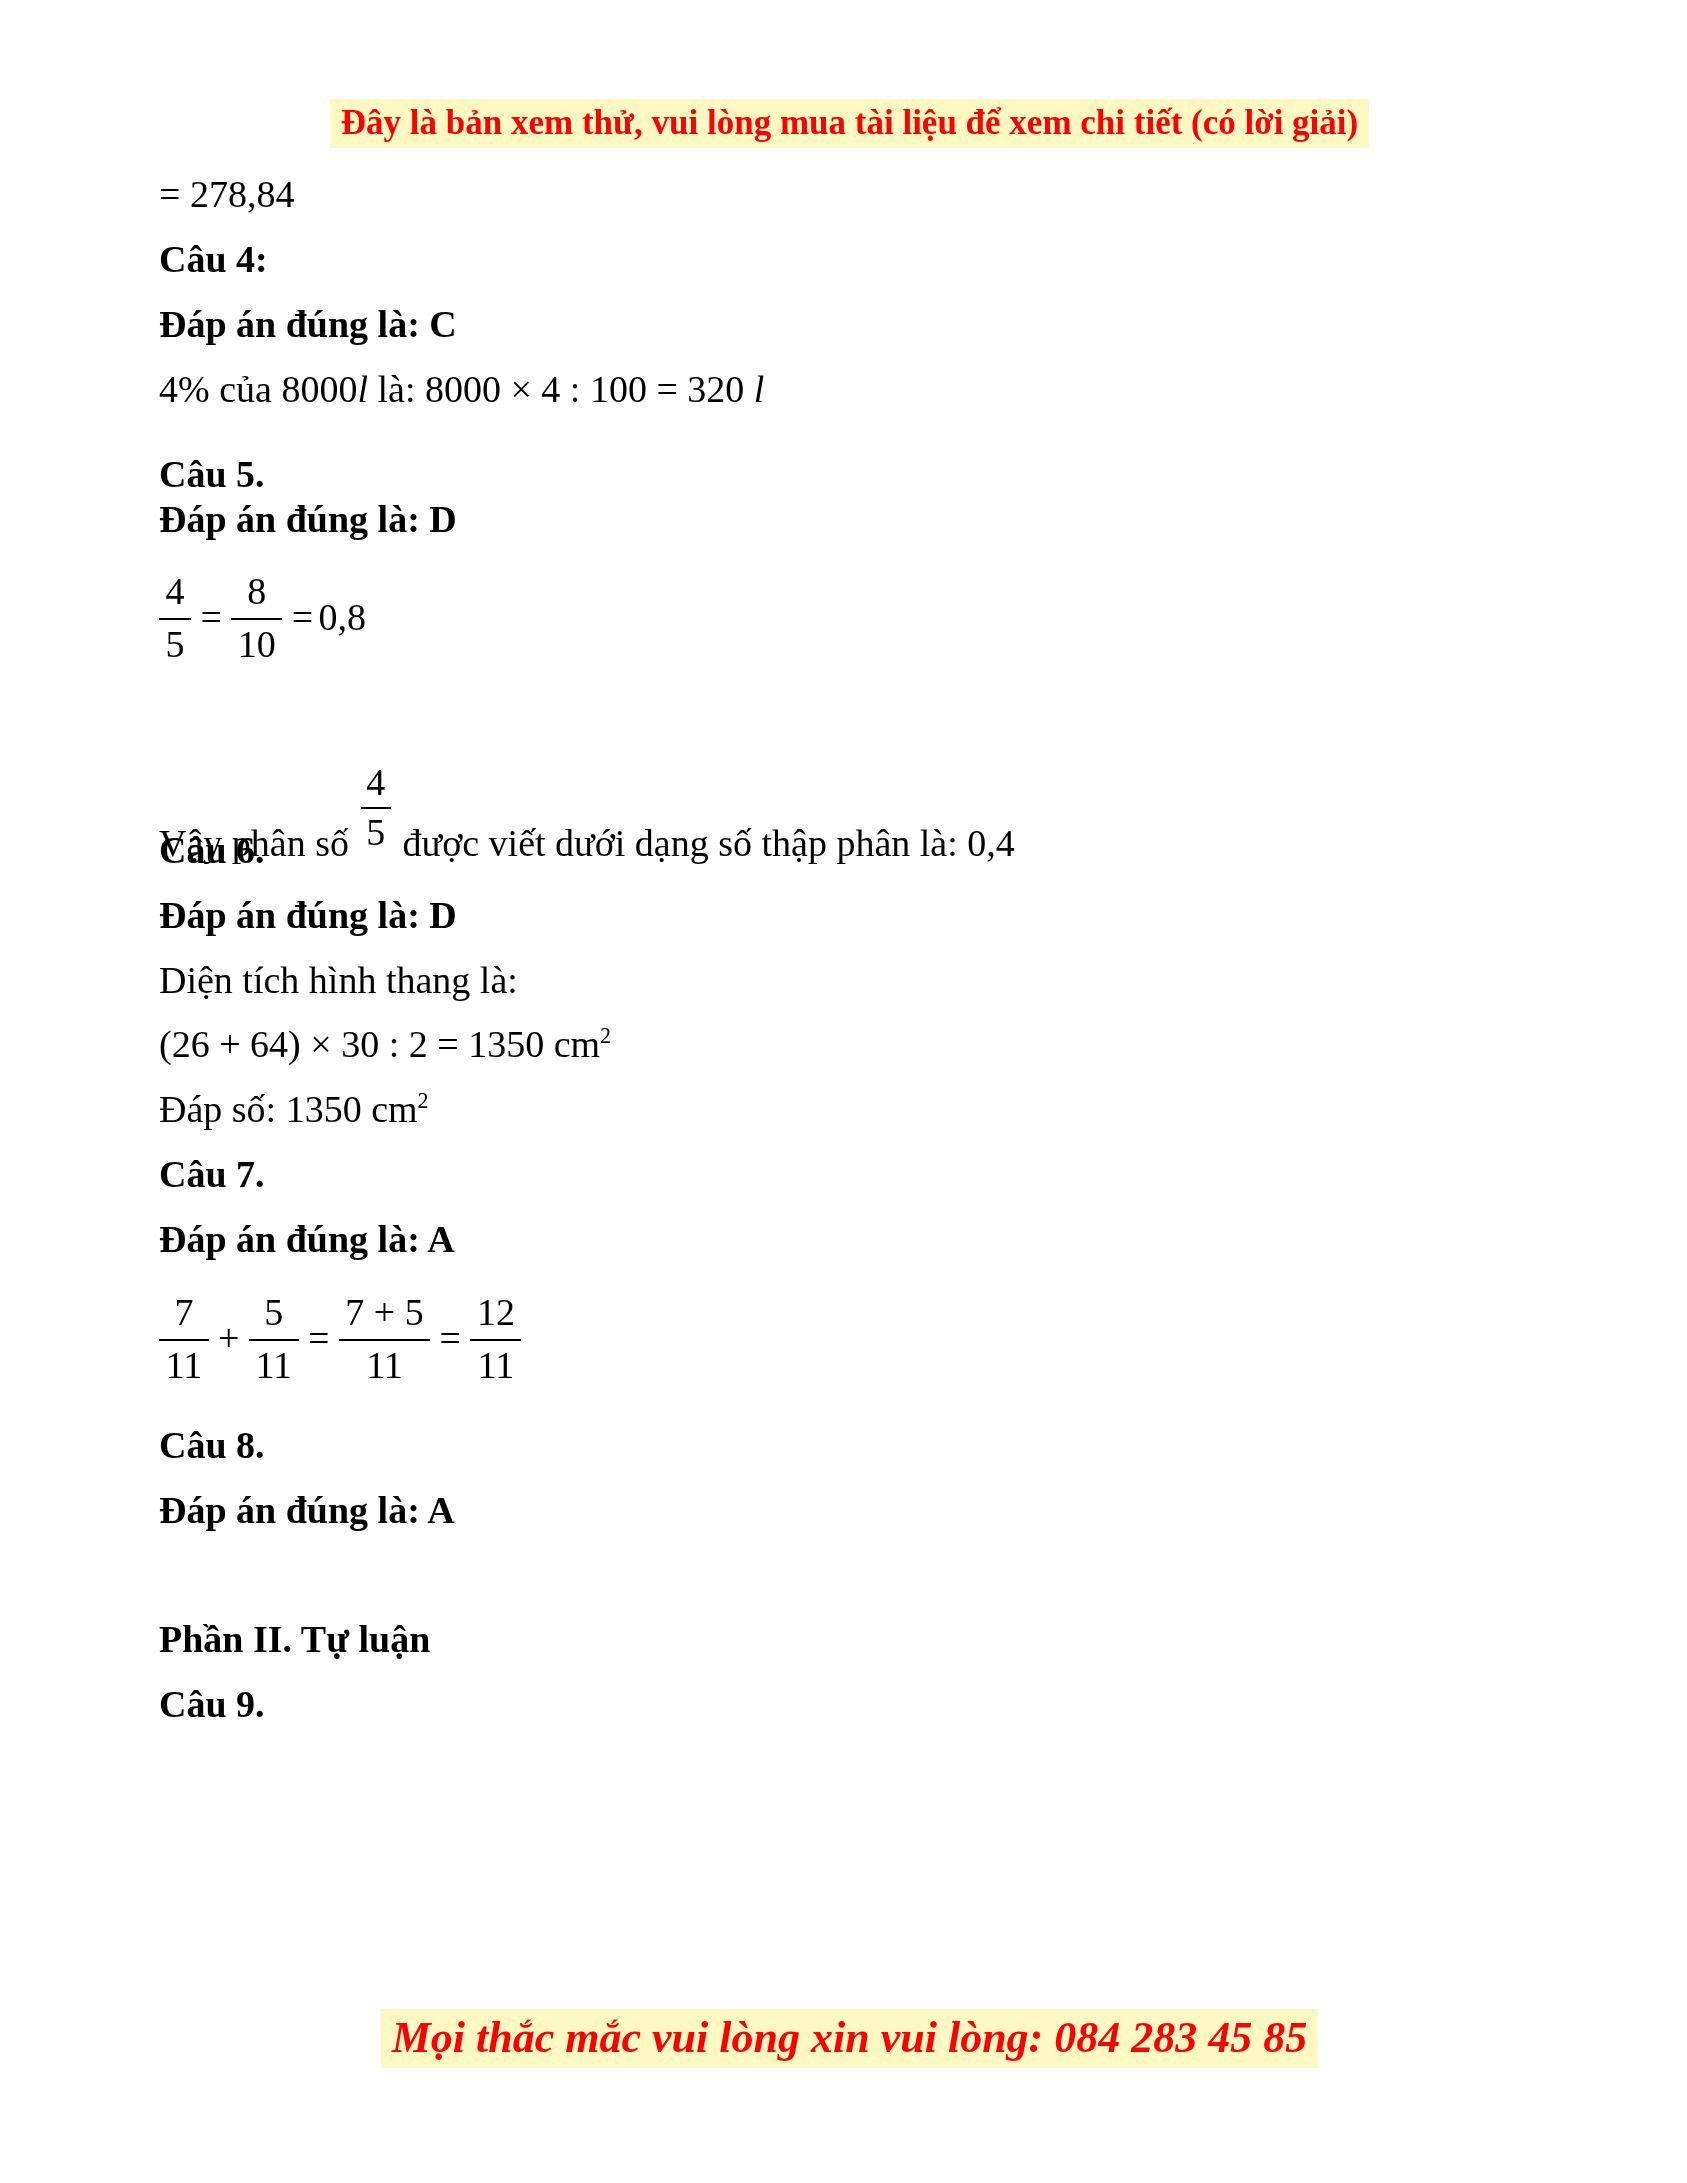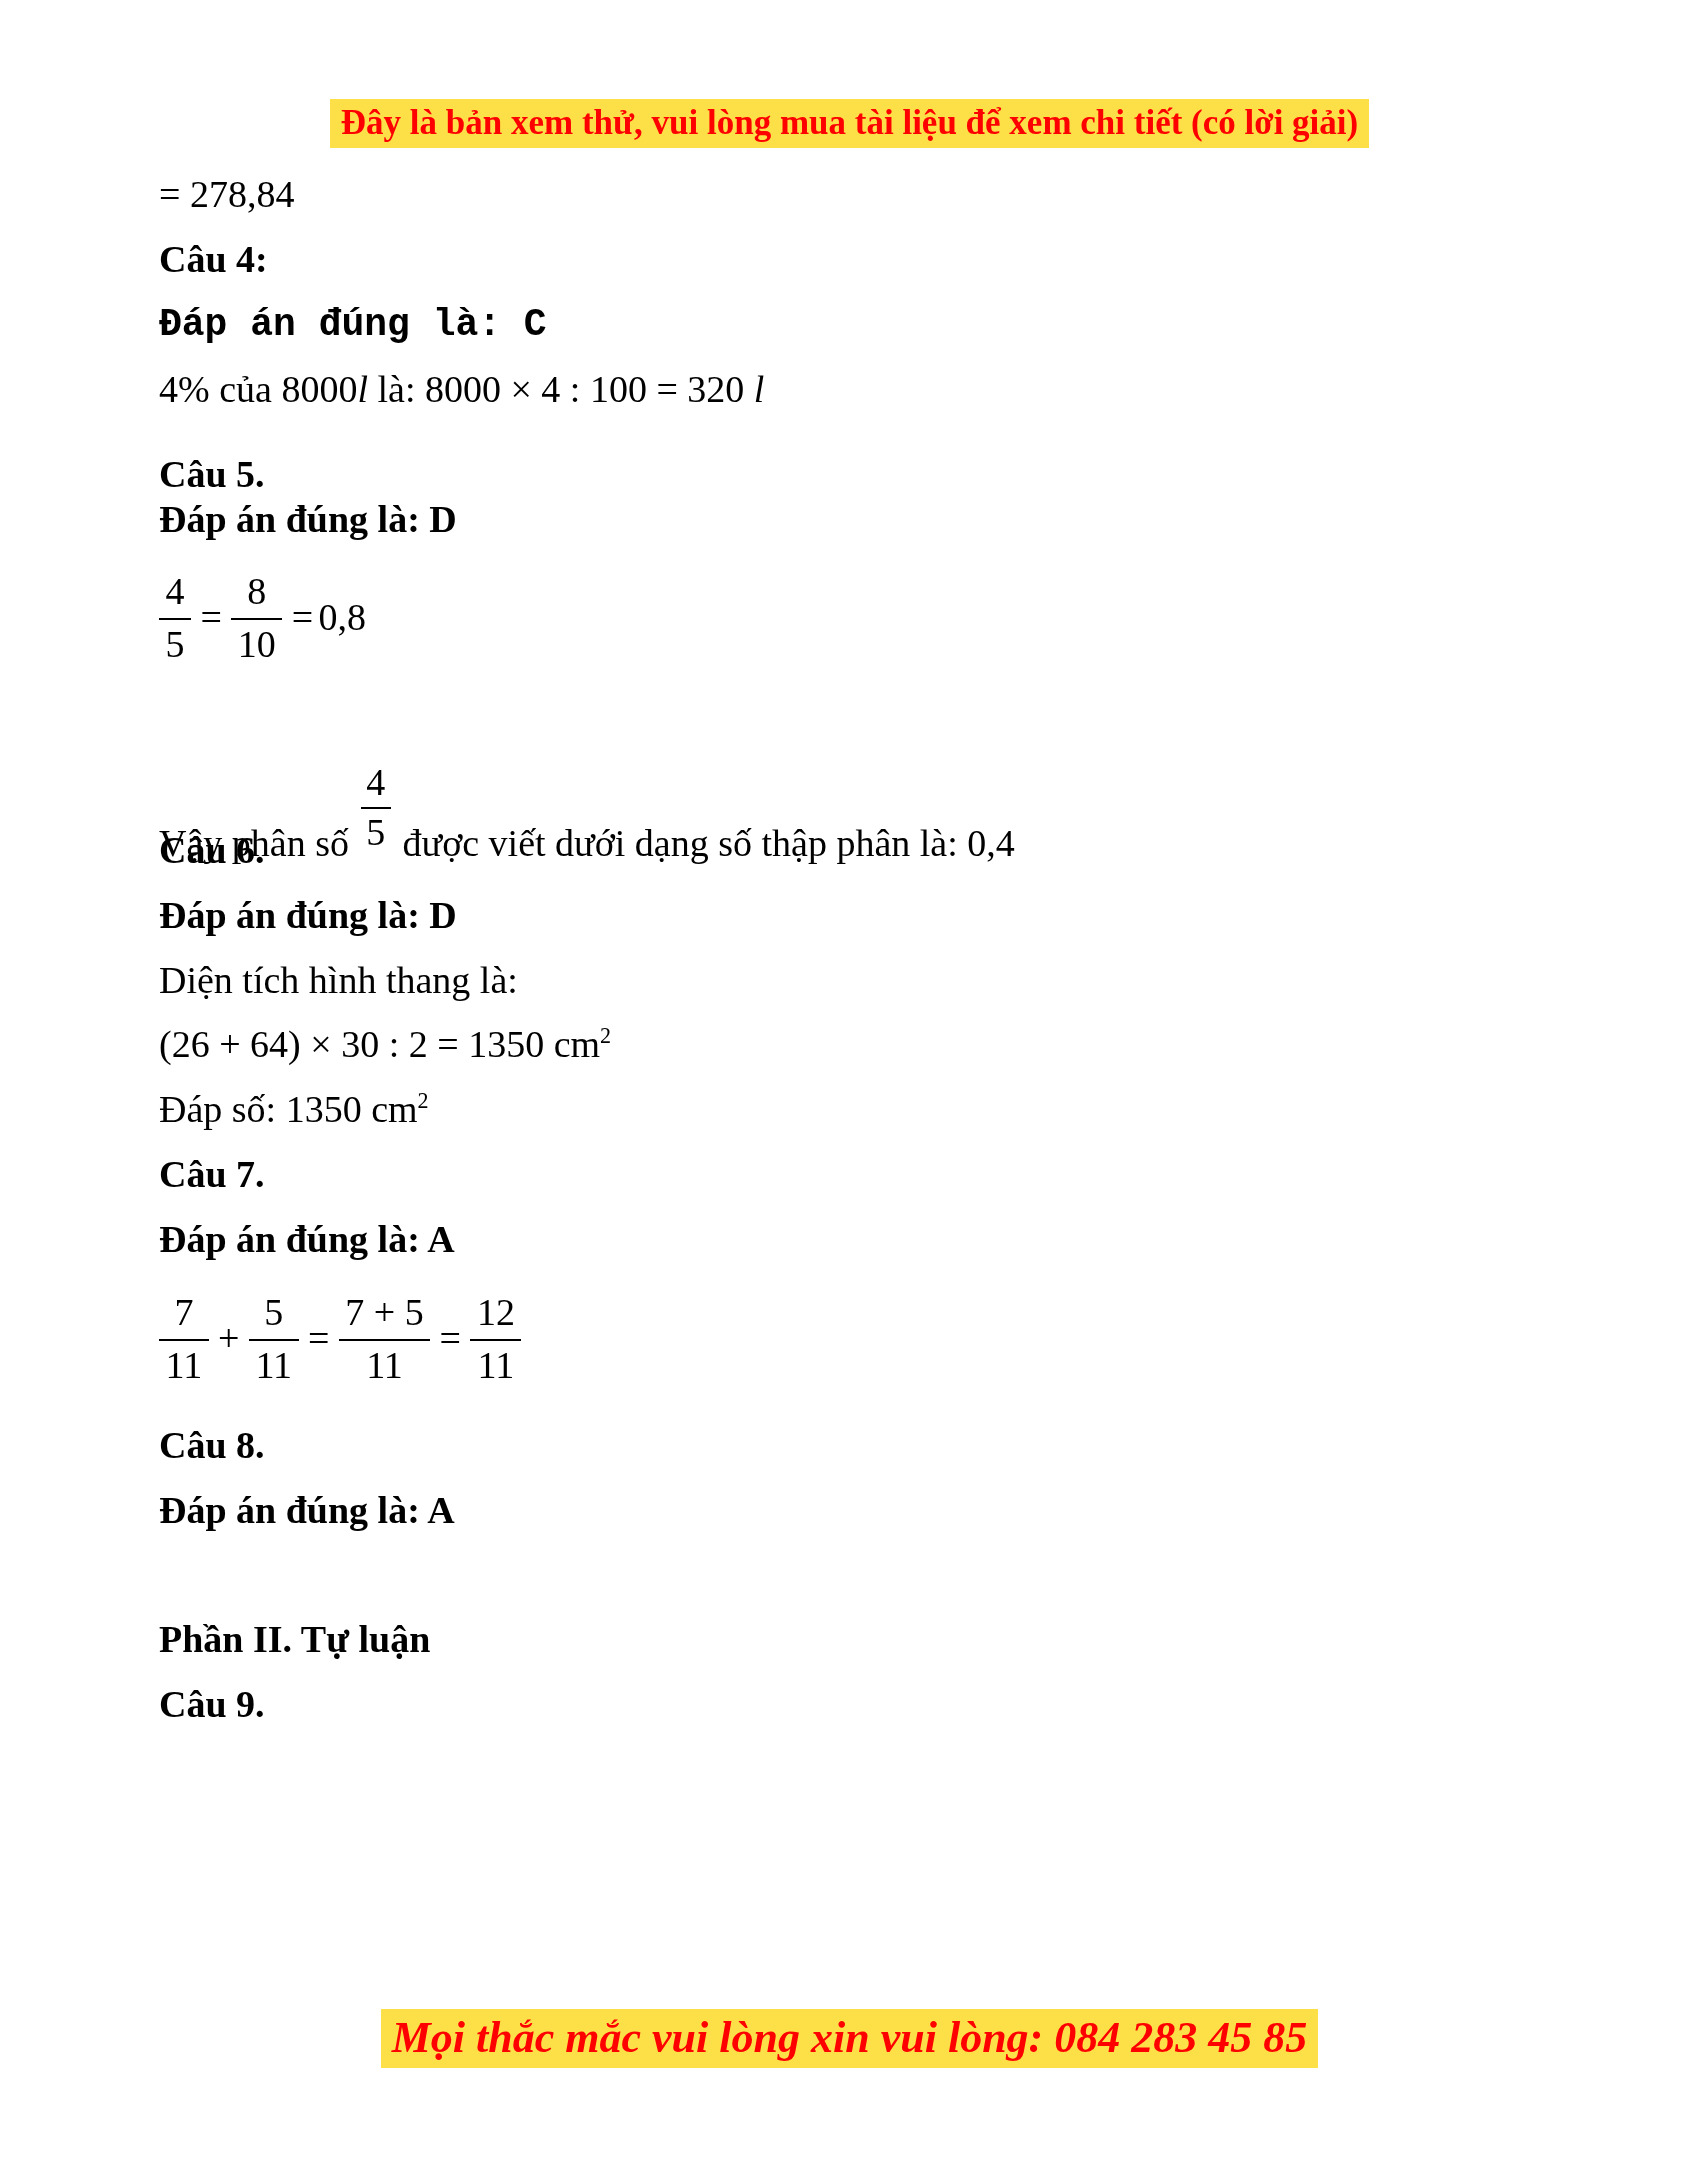--- a/index.html
+++ b/index.html
@@ -14,21 +14,21 @@
   .block {
     position:absolute; left:159px;
     white-space:nowrap; line-height:1.15;
   }
   .bold { font-weight:bold; }
   .centerband {
     position:absolute; left:0; width:1687px; text-align:center;
   }
   .hl {
     display:inline-block;
-    background:#fde047; color:#FF0000;
+    background:#fef9c3; color:#FF0000;
     font-weight:bold; font-size:35px;
     padding:5.3px 10.6px; line-height:1.1;margin-left:12px;
   }
   .hl.footer { font-size:44px;font-style:italic; }
   .eq {
     position:absolute; left:159px;
     display:flex; align-items:center;
   }
   .frac {
     display:inline-block; text-align:center;
@@ -54,21 +54,21 @@
 
 <div class="page">
 
   <div class="centerband" style="top:99px;">
     <span class="hl">Đây là bản xem thử, vui lòng mua tài liệu để xem chi tiết (có lời giải)</span>
   </div>
 
   <div class="block" style="top:173px;">= 278,84</div>
 
   <div class="block bold" style="top:238px;">Câu 4:</div>
-  <div class="block bold" style="top:303px;font-family:Liberation Mono, monospace;">Đáp án đúng là: C</div>
+  <div class="block bold" style="top:303px;">Đáp án đúng là: C</div>
   <div class="block" style="top:368px;"><span>4% của 8000</span><i>l</i><span> là: 8000 × 4 : 100 = 320 </span><i>l</i></div>
 
   <div class="block bold" style="top:453px;">Câu 5.</div>
   <div class="block bold" style="top:498px;">Đáp án đúng là: D</div>
 
   <div class="eq" style="top:570px;">
     <span class="frac">
         <span class="num">4</span>
         <span class="den">5</span>
       </span>

